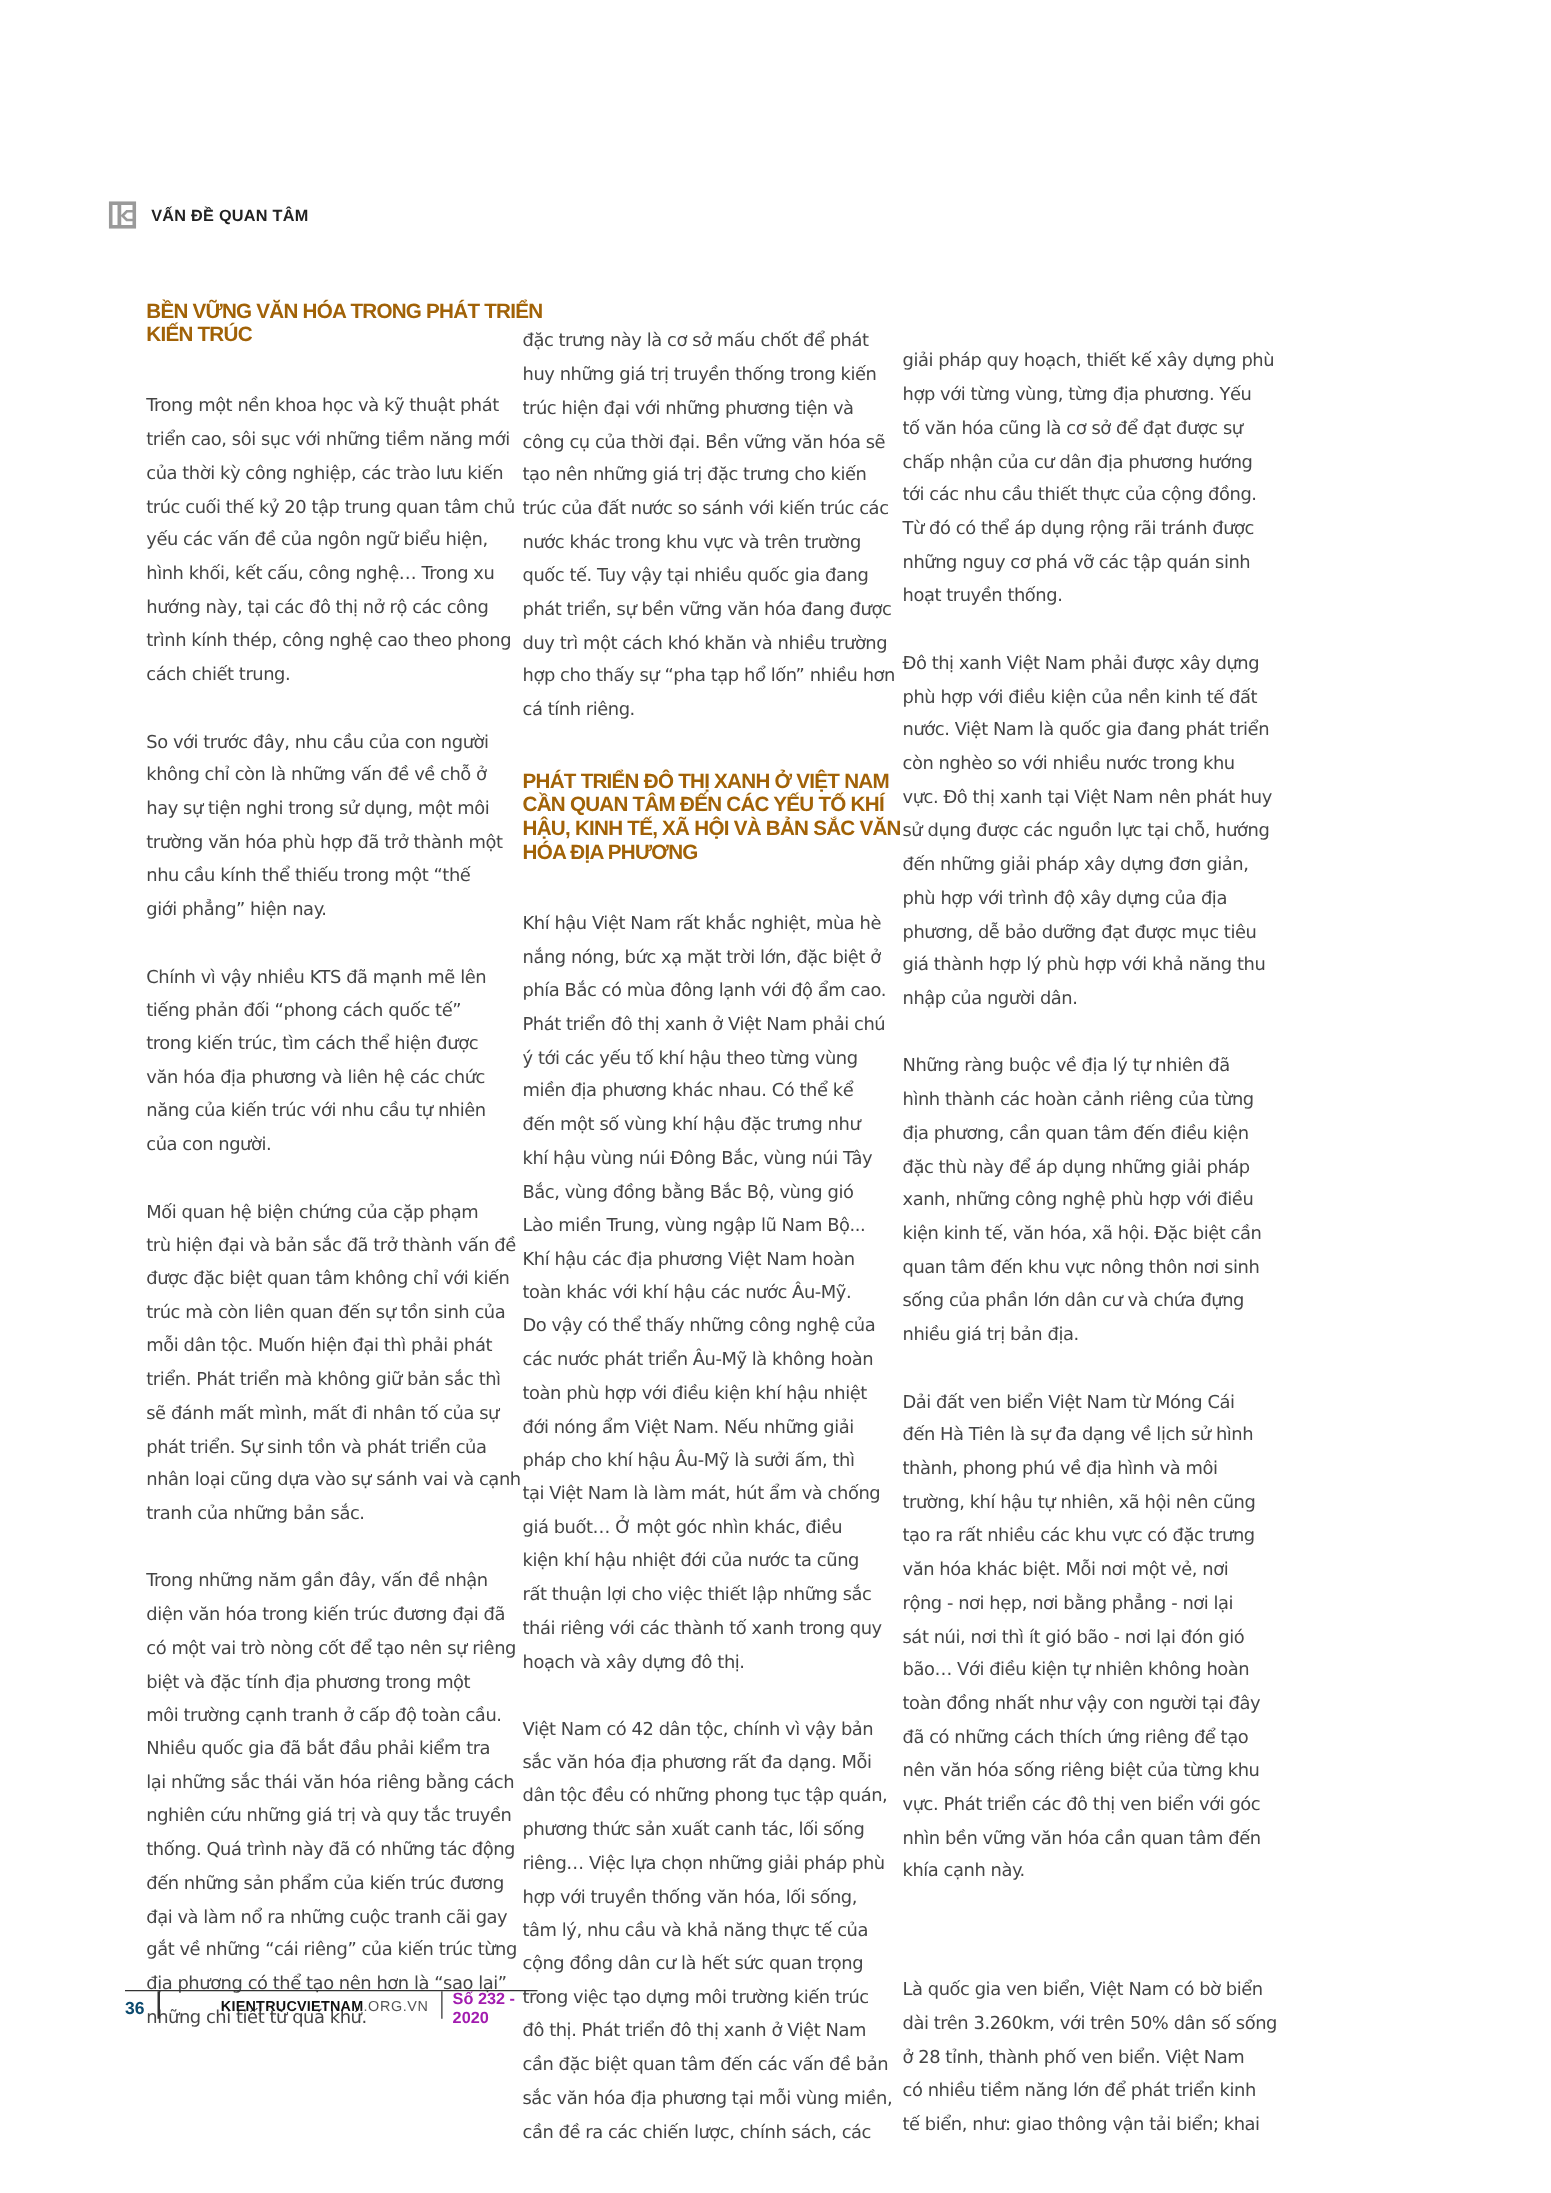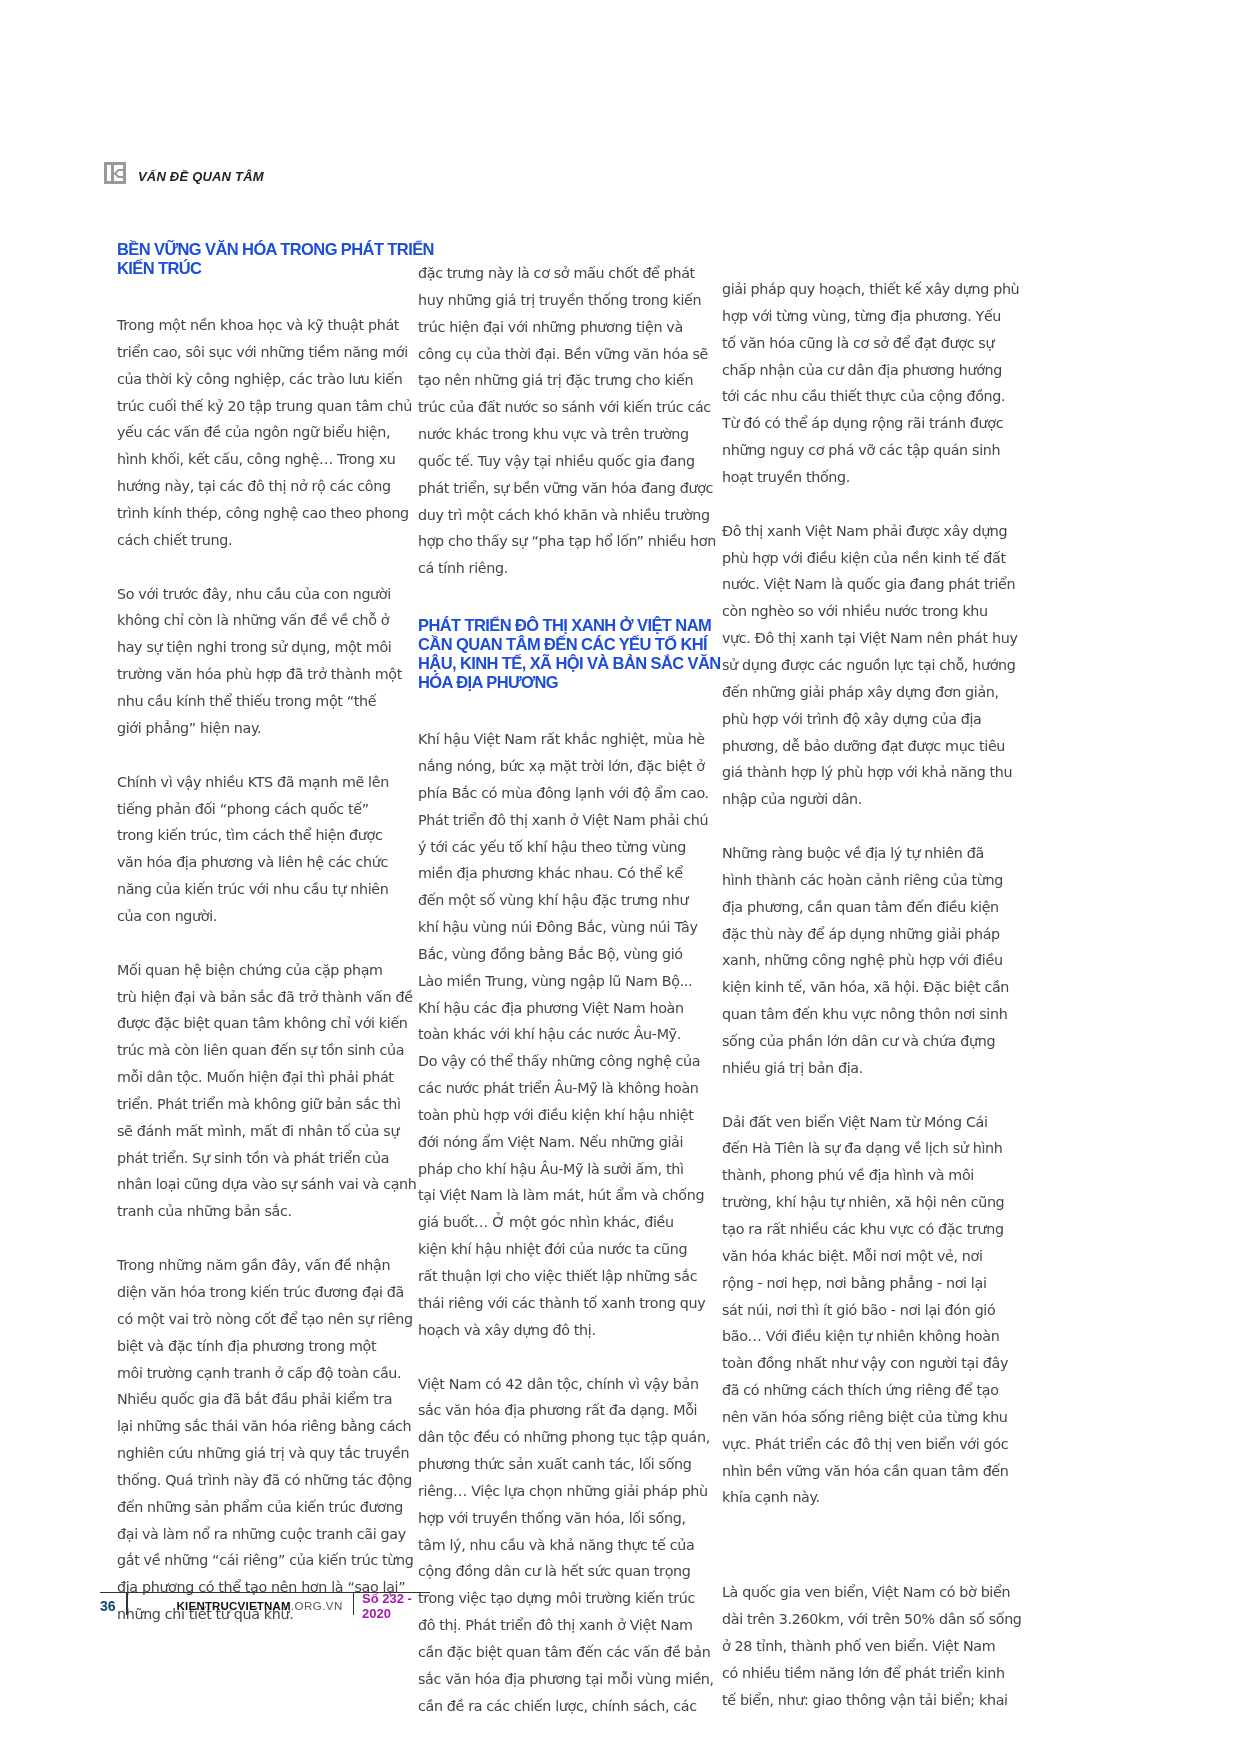--- a/index.html
+++ b/index.html
@@ -1,29 +1,29 @@
 <!DOCTYPE html>
 <html><head>
 <meta charset="utf-8">
 <style>
   html, body { margin: 0; padding: 0; background: #ffffff; }
   body { width: 1241px; height: 1754px; position: relative; overflow: hidden;
          font-family: "DejaVu Sans", sans-serif; color: #3c3c3c; }
-  .section-header { position: absolute; left: 104px; top: 160px; height: 24px;
-         display: flex; align-items: flex-end; font-style: italic; }
+  .section-header { position: absolute; left: 87px; top: 160px; height: 24px;
+         display: flex; align-items: center; }
   .logo { width: 22px; height: 22px; margin-right: 12px; position: relative; }
   .logo svg { display: block; }
   .section-title { font-family: "Liberation Sans", sans-serif; font-weight: bold;
          font-size: 13px; letter-spacing: 0.2px; color: #222; }
   .col { position: absolute; width: 300px; }
   .col1 { left: 117px; top: 240px; }
   .col2 { left: 418px; top: 260px; }
   .col3 { left: 722px; top: 276px; }
   .heading { font-family: "Liberation Sans", sans-serif; font-weight: bold;
-         font-size: 16.5px; line-height: 19px; color: #1d4ed8; letter-spacing: -0.6px;
+         font-size: 16.5px; line-height: 19px; color: #a16207; letter-spacing: -0.6px;
          text-transform: uppercase; margin: 0; }
   .heading .hl { display: block; white-space: nowrap; }
   .para { margin: 0; font-family: "DejaVu Sans", sans-serif; font-size: 14.3px;
          line-height: 26.85px; color: #454545; letter-spacing: -0.35px; }
   .para .ln { display: block; white-space: nowrap; }
   .gap-h { height: 34px; }
   .gap-p { height: 27px; }
   .footer { position: absolute; left: 100px; top: 1592px; width: 330px; height: 26px;
          border-top: 1.5px solid #333; display: flex; align-items: center; }
   .pg { font-family: "Liberation Sans", sans-serif; font-weight: bold; font-size: 14px;

